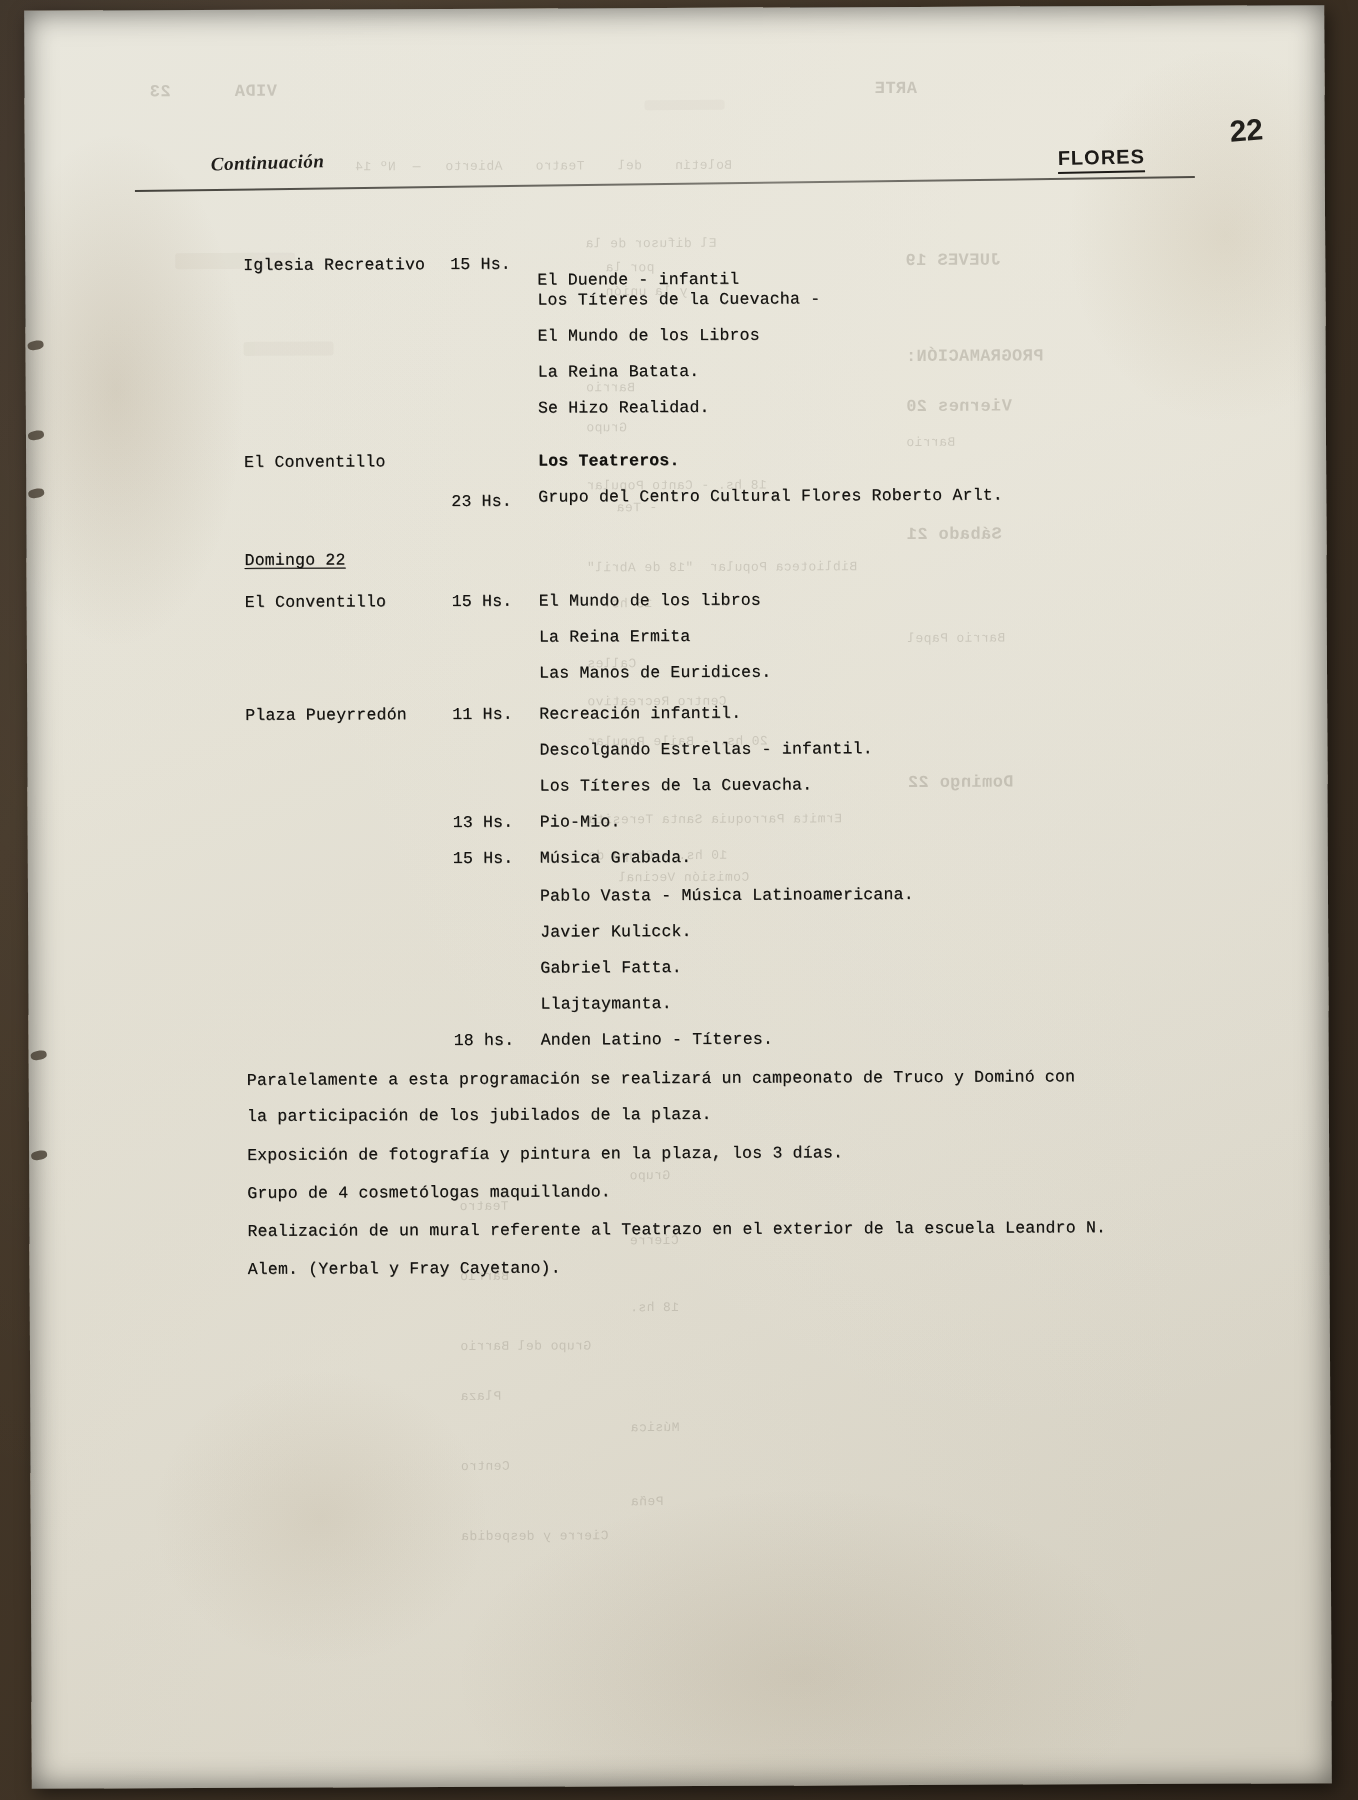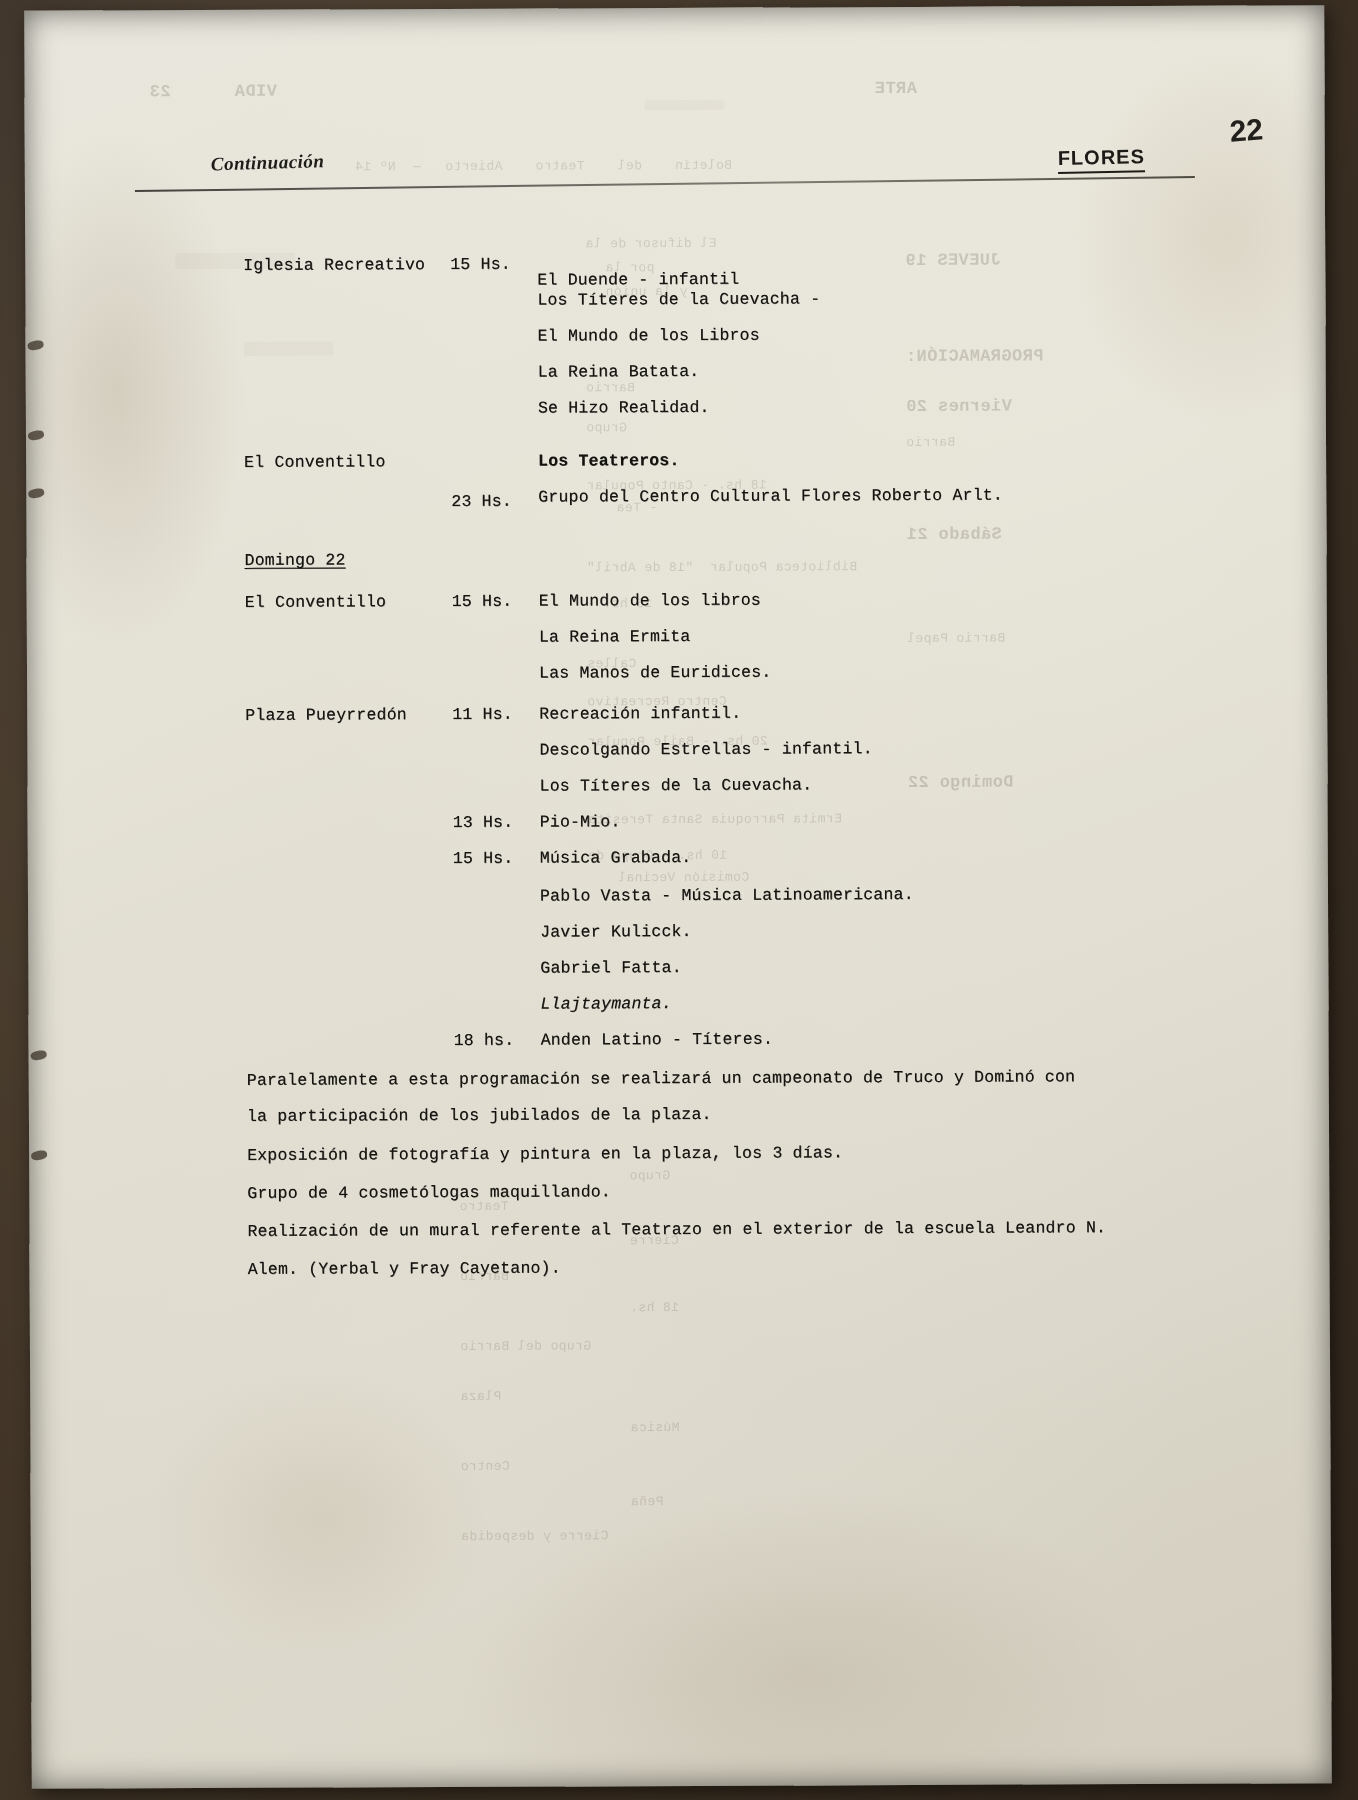--- a/index.html
+++ b/index.html
@@ -278,21 +278,21 @@
         <div class="line col-item" style="left:512px; top:762px;">Los Títeres de la Cuevacha.</div>
 
         <div class="line col-time" style="left:425px; top:798px;">13 Hs.</div>
         <div class="line col-item" style="left:512px; top:798px;">Pio-Mio.</div>
 
         <div class="line col-time" style="left:425px; top:834px;">15 Hs.</div>
         <div class="line col-item" style="left:512px; top:834px;">Música Grabada.</div>
         <div class="line col-item" style="left:512px; top:872px;">Pablo Vasta - Música Latinoamericana.</div>
         <div class="line col-item" style="left:512px; top:908px;">Javier Kulicck.</div>
         <div class="line col-item" style="left:512px; top:944px;">Gabriel Fatta.</div>
-        <div class="line col-item" style="left:512px; top:980px;font-style:italic;">Llajtaymanta.</div>
+        <div class="line col-item" style="left:512px; top:980px;">Llajtaymanta.</div>
 
         <div class="line col-time" style="left:425px; top:1016px;">18 hs.</div>
         <div class="line col-item" style="left:512px; top:1016px;">Anden Latino - Títeres.</div>
 
         <div class="para" style="top:1055px;">Paralelamente a esta programación se realizará un campeonato de Truco y Dominó con</div>
         <div class="para" style="top:1091px;">la participación de los jubilados de la plaza.</div>
         <div class="para" style="top:1130px;">Exposición de fotografía y pintura en la plaza, los 3 días.</div>
         <div class="para" style="top:1168px;">Grupo de 4 cosmetólogas maquillando.</div>
         <div class="para" style="top:1206px;">Realización de un mural referente al Teatrazo en el exterior de la escuela Leandro N.</div>
         <div class="para" style="top:1244px;">Alem. (Yerbal y Fray Cayetano).</div>

